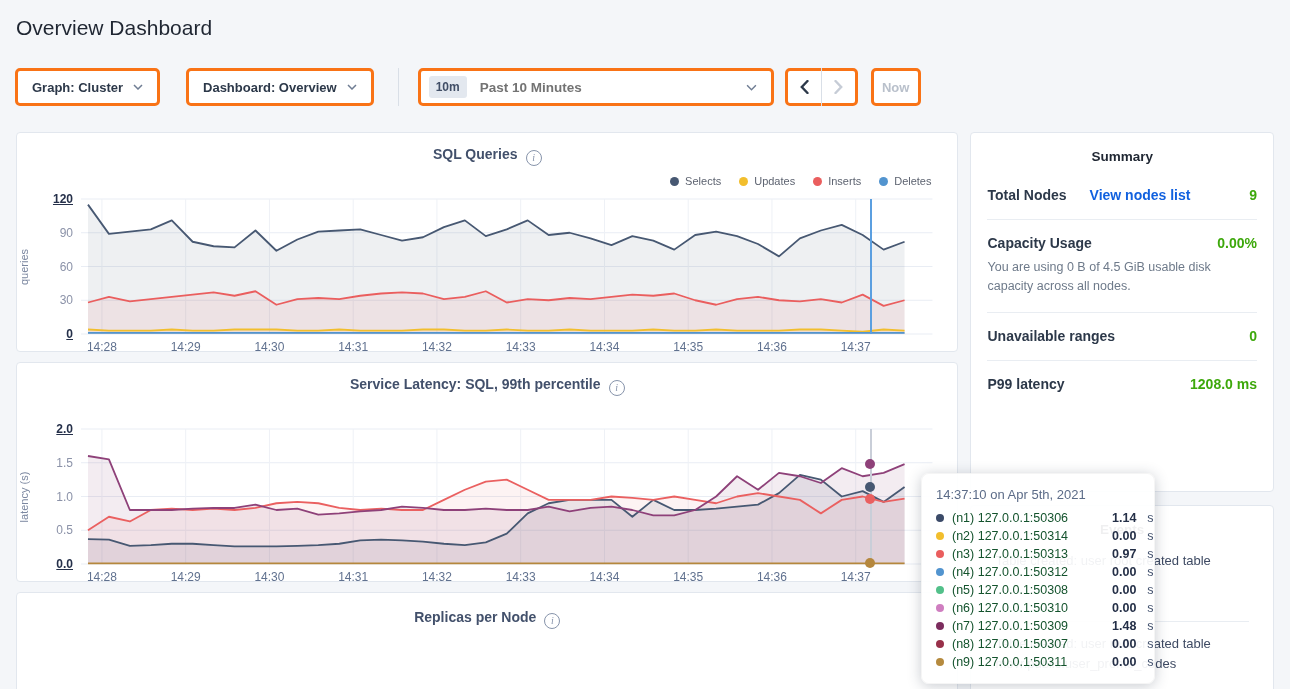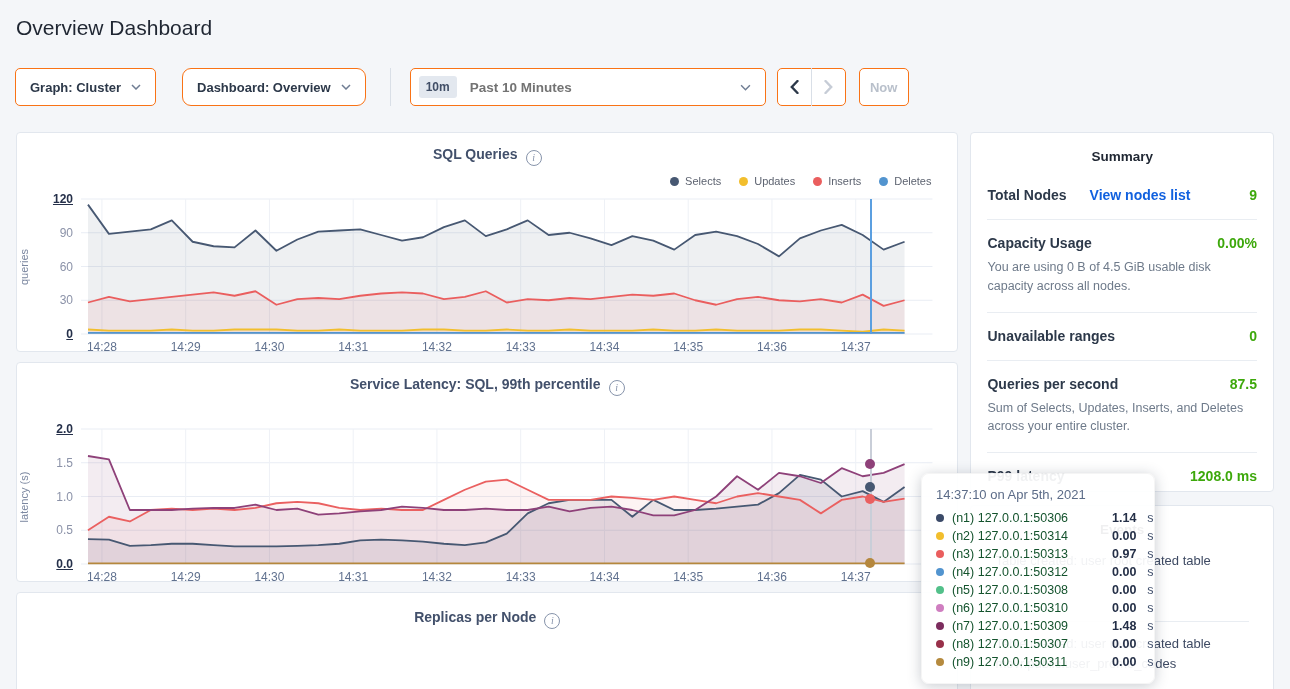--- a/index.html
+++ b/index.html
@@ -4,24 +4,24 @@
 <style>
   html,body{margin:0;padding:0;}
   body{
     width:1290px;height:689px;overflow:hidden;position:relative;
     background:#f4f6f9;font-family:"Liberation Sans",sans-serif;color:#242f47;
     -webkit-font-smoothing:antialiased;
   }
   .page-title{font-size:21px;font-weight:500;color:#1f2632;margin:14px 0 0 16px;line-height:28px;}
   
   .toolbar{display:flex;align-items:center;margin:26px 0 0 15px;height:38px;}
-  .btn{display:flex;align-items:center;background:#fff;border:1px solid #f97316;border-radius:5px;
+  .btn{display:flex;align-items:center;background:#fff;border:3px solid #f97316;border-radius:5px;
        height:38px;box-sizing:border-box;font-size:13px;font-weight:700;color:#2c3849;cursor:pointer;}
   .select-btn{padding:0 14px;gap:10px;}
-  .gap26{margin-left:26px;border-radius:9px;}
+  .gap26{margin-left:26px;}
   .vdivider{width:1px;height:38px;background:#d9dfe7;margin:0 19px 0 24px;}
   .time-select{width:356px;padding:0 14px 0 8px;}
   .badge{background:#e3e8ef;border-radius:3px;font-size:12px;font-weight:700;color:#414e66;padding:4px 7px;margin-right:13px;}
   .time-label{font-size:13.5px;font-weight:700;color:#737373;flex:1;text-align:left;}
   .arrow-group{margin-left:11px;padding:0;}
   .arrow-cell{width:33px;height:38px;display:flex;align-items:center;justify-content:center;cursor:pointer;}
   .arrow-cell:first-child{border-right:1px solid #d9dfe7;}
   .now-btn{margin-left:13px;width:50px;justify-content:center;color:#b9c0cb;cursor:default;}
   
   .layout{display:flex;gap:12px;padding:0 16px;margin-top:26px;align-items:flex-start;}
@@ -279,27 +279,20 @@
           <span class="srow-value green-val" style="color: rgb(61, 168, 11);">0.00%</span>
         </div>
         <div class="srow-desc">You are using 0 B of 4.5 GiB usable disk capacity across all nodes.</div>
       </div>
       <div class="srow">
         <div class="srow-head">
           <span class="srow-label">Unavailable ranges</span>
           <span class="srow-value green-val" style="color: rgb(61, 168, 11);">0</span>
         </div>
       </div>
-      <div class="srow">
-        <div class="srow-head">
-          <span class="srow-label">Queries per second</span>
-          <span class="srow-value green-val" style="color: rgb(61, 168, 11);">87.5</span>
-        </div>
-        <div class="srow-desc">Sum of Selects, Updates, Inserts, and Deletes across your entire cluster.</div>
-      </div>
       <div class="srow last">
         <div class="srow-head">
           <span class="srow-label">P99 latency</span>
           <span class="srow-value green-val" style="color: rgb(61, 168, 11);">1208.0 ms</span>
         </div>
       </div>
     </div>
 
     <div class="card events-card">
       <div class="panel-title">Events</div>

